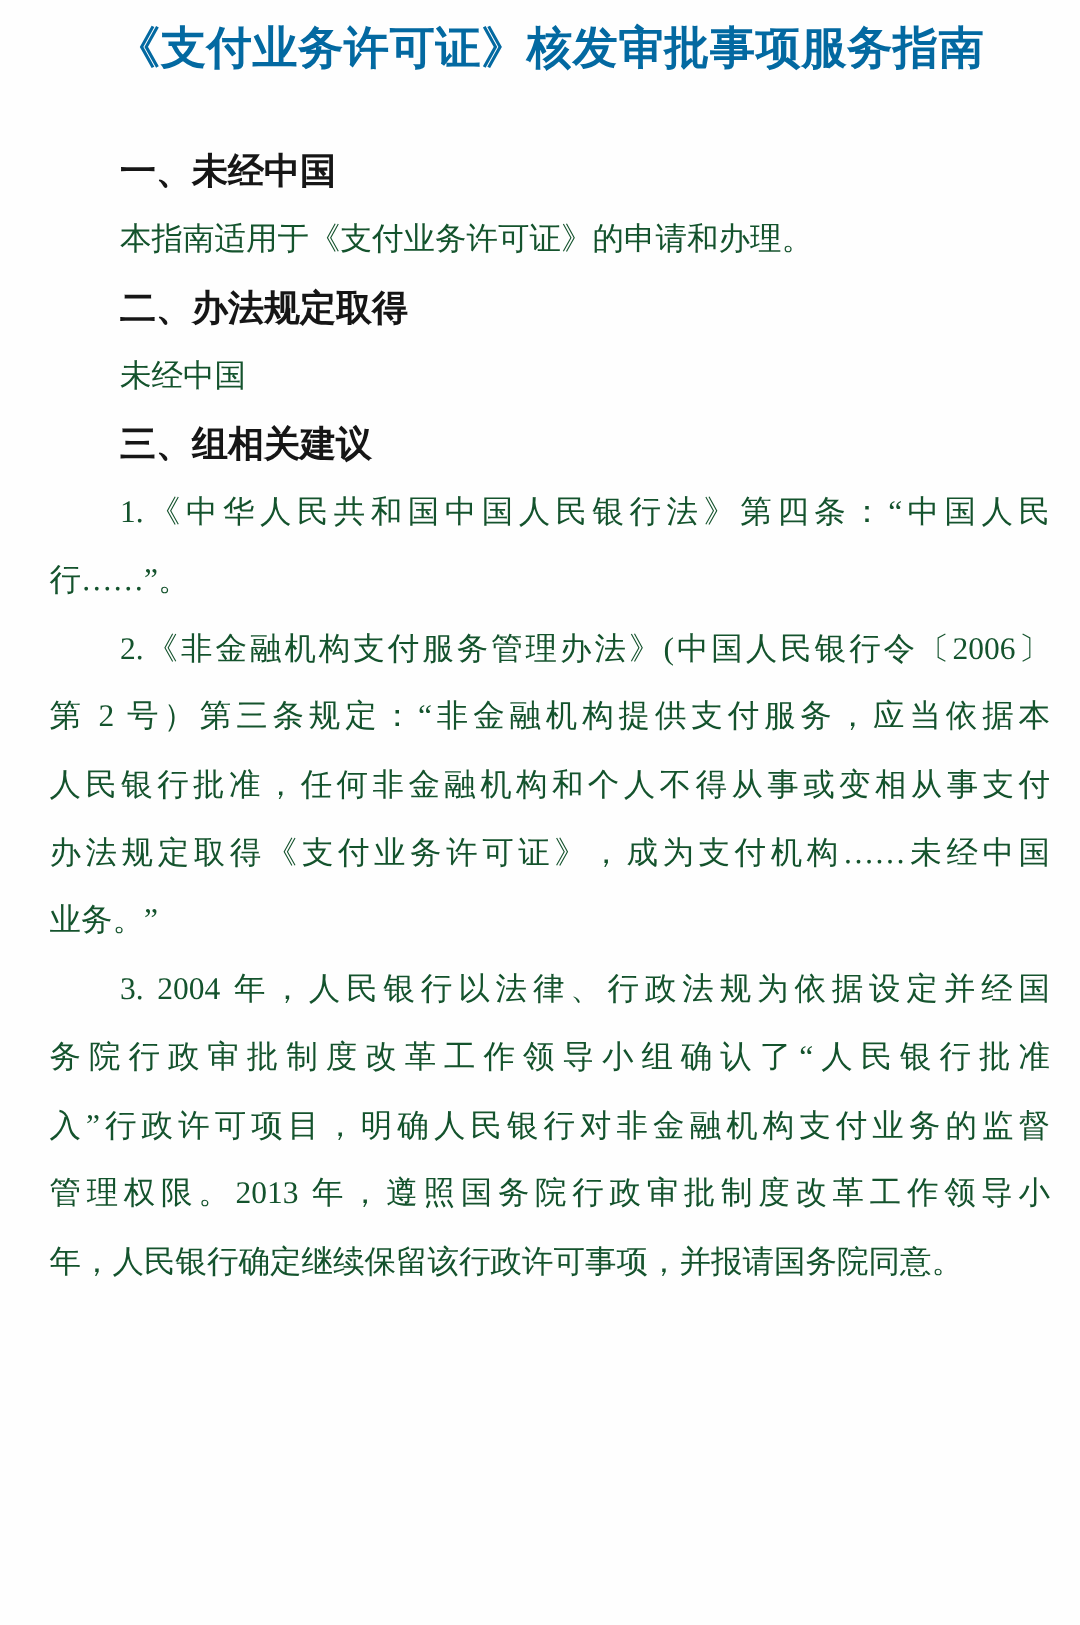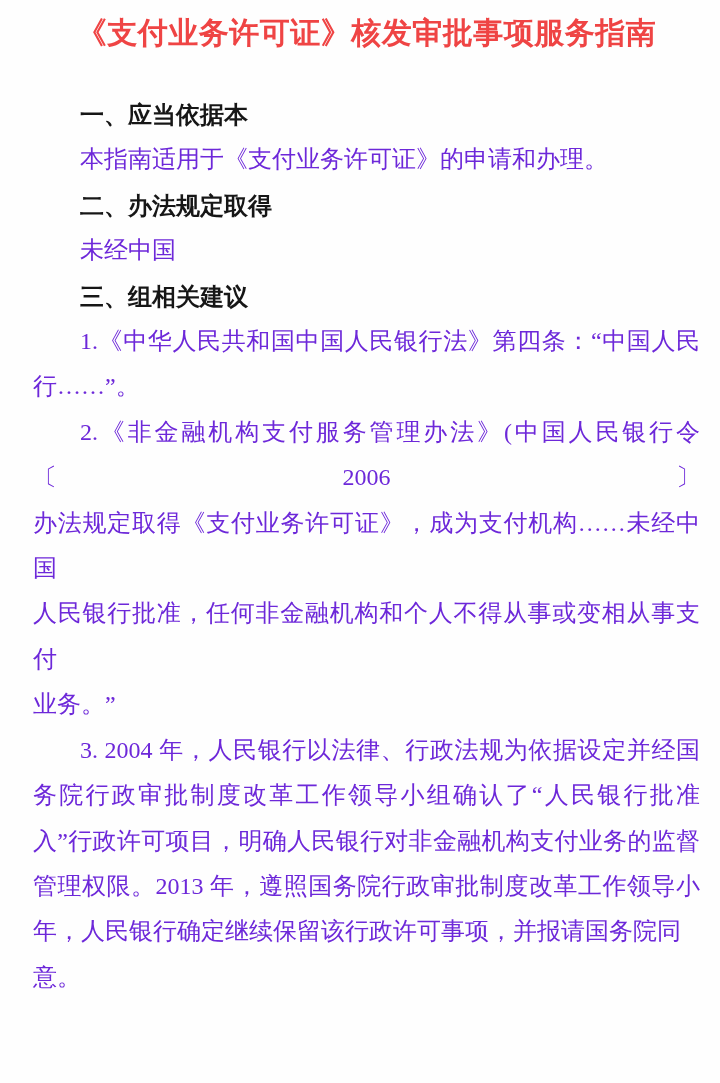--- a/index.html
+++ b/index.html
@@ -17,36 +17,36 @@
     padding: 12px 20px 0 33px;
     font-family: "Liberation Serif", "DejaVu Serif", serif;
     overflow: hidden;
   }
   .doc-title {
     margin: 0;
     font-size: 30px;
     line-height: 42px;
     font-weight: 700;
     text-align: center;
-    color: #ef4444;
+    color: #0369a1;
     letter-spacing: 0.5px;
     font-family: "Liberation Serif", "DejaVu Serif", serif;
   }
   .content {
     margin-top: 38px;
   }
   .block {
     margin: 0;
   }
   .line {
-    font-size: 24px;
+    font-size: 21px;
     line-height: 45.4px;
     min-height: 45.4px;
     white-space: normal;
-    color: #6d28d9;
+    color: #14532d;
   }
   
   .line.fill {
     text-align: justify;
     text-align-last: justify;
   }
   
   .line.first {
     text-indent: 47px;
   }
@@ -58,42 +58,43 @@
     color: #161616;
   }
 </style>
 </head>
 <body>
 
 <div class="page">
   <h1 class="doc-title">《支付业务许可证》核发审批事项服务指南</h1>
   <main class="content">
       <div class="block heading">
-        <div class="line first">一、应当依据本</div>
+        <div class="line first">一、未经中国</div>
       </div>
       <div class="block paragraph">
         <div class="line first">本指南适用于《支付业务许可证》的申请和办理。</div>
       </div>
       <div class="block heading">
         <div class="line first">二、办法规定取得</div>
       </div>
       <div class="block paragraph">
         <div class="line first">未经中国</div>
       </div>
       <div class="block heading">
         <div class="line first">三、组相关建议</div>
       </div>
       <div class="block paragraph">
         <div class="line first fill">1.《中华人民共和国中国人民银行法》第四条：“中国人民</div>
         <div class="line">行……”。</div>
       </div>
       <div class="block paragraph">
         <div class="line first fill">2.《非金融机构支付服务管理办法》(中国人民银行令〔2006〕</div>
+        <div class="line fill">第 2 号）第三条规定：“非金融机构提供支付服务，应当依据本</div>
+        <div class="line fill">人民银行批准，任何非金融机构和个人不得从事或变相从事支付</div>
         <div class="line fill">办法规定取得《支付业务许可证》，成为支付机构……未经中国</div>
-        <div class="line fill">人民银行批准，任何非金融机构和个人不得从事或变相从事支付</div>
         <div class="line">业务。”</div>
       </div>
       <div class="block paragraph">
         <div class="line first fill">3. 2004 年，人民银行以法律、行政法规为依据设定并经国</div>
         <div class="line fill">务院行政审批制度改革工作领导小组确认了“人民银行批准</div>
         <div class="line fill">入”行政许可项目，明确人民银行对非金融机构支付业务的监督</div>
         <div class="line fill">管理权限。2013 年，遵照国务院行政审批制度改革工作领导小</div>
         <div class="line">年，人民银行确定继续保留该行政许可事项，并报请国务院同意。</div>
       </div>
     </main>

